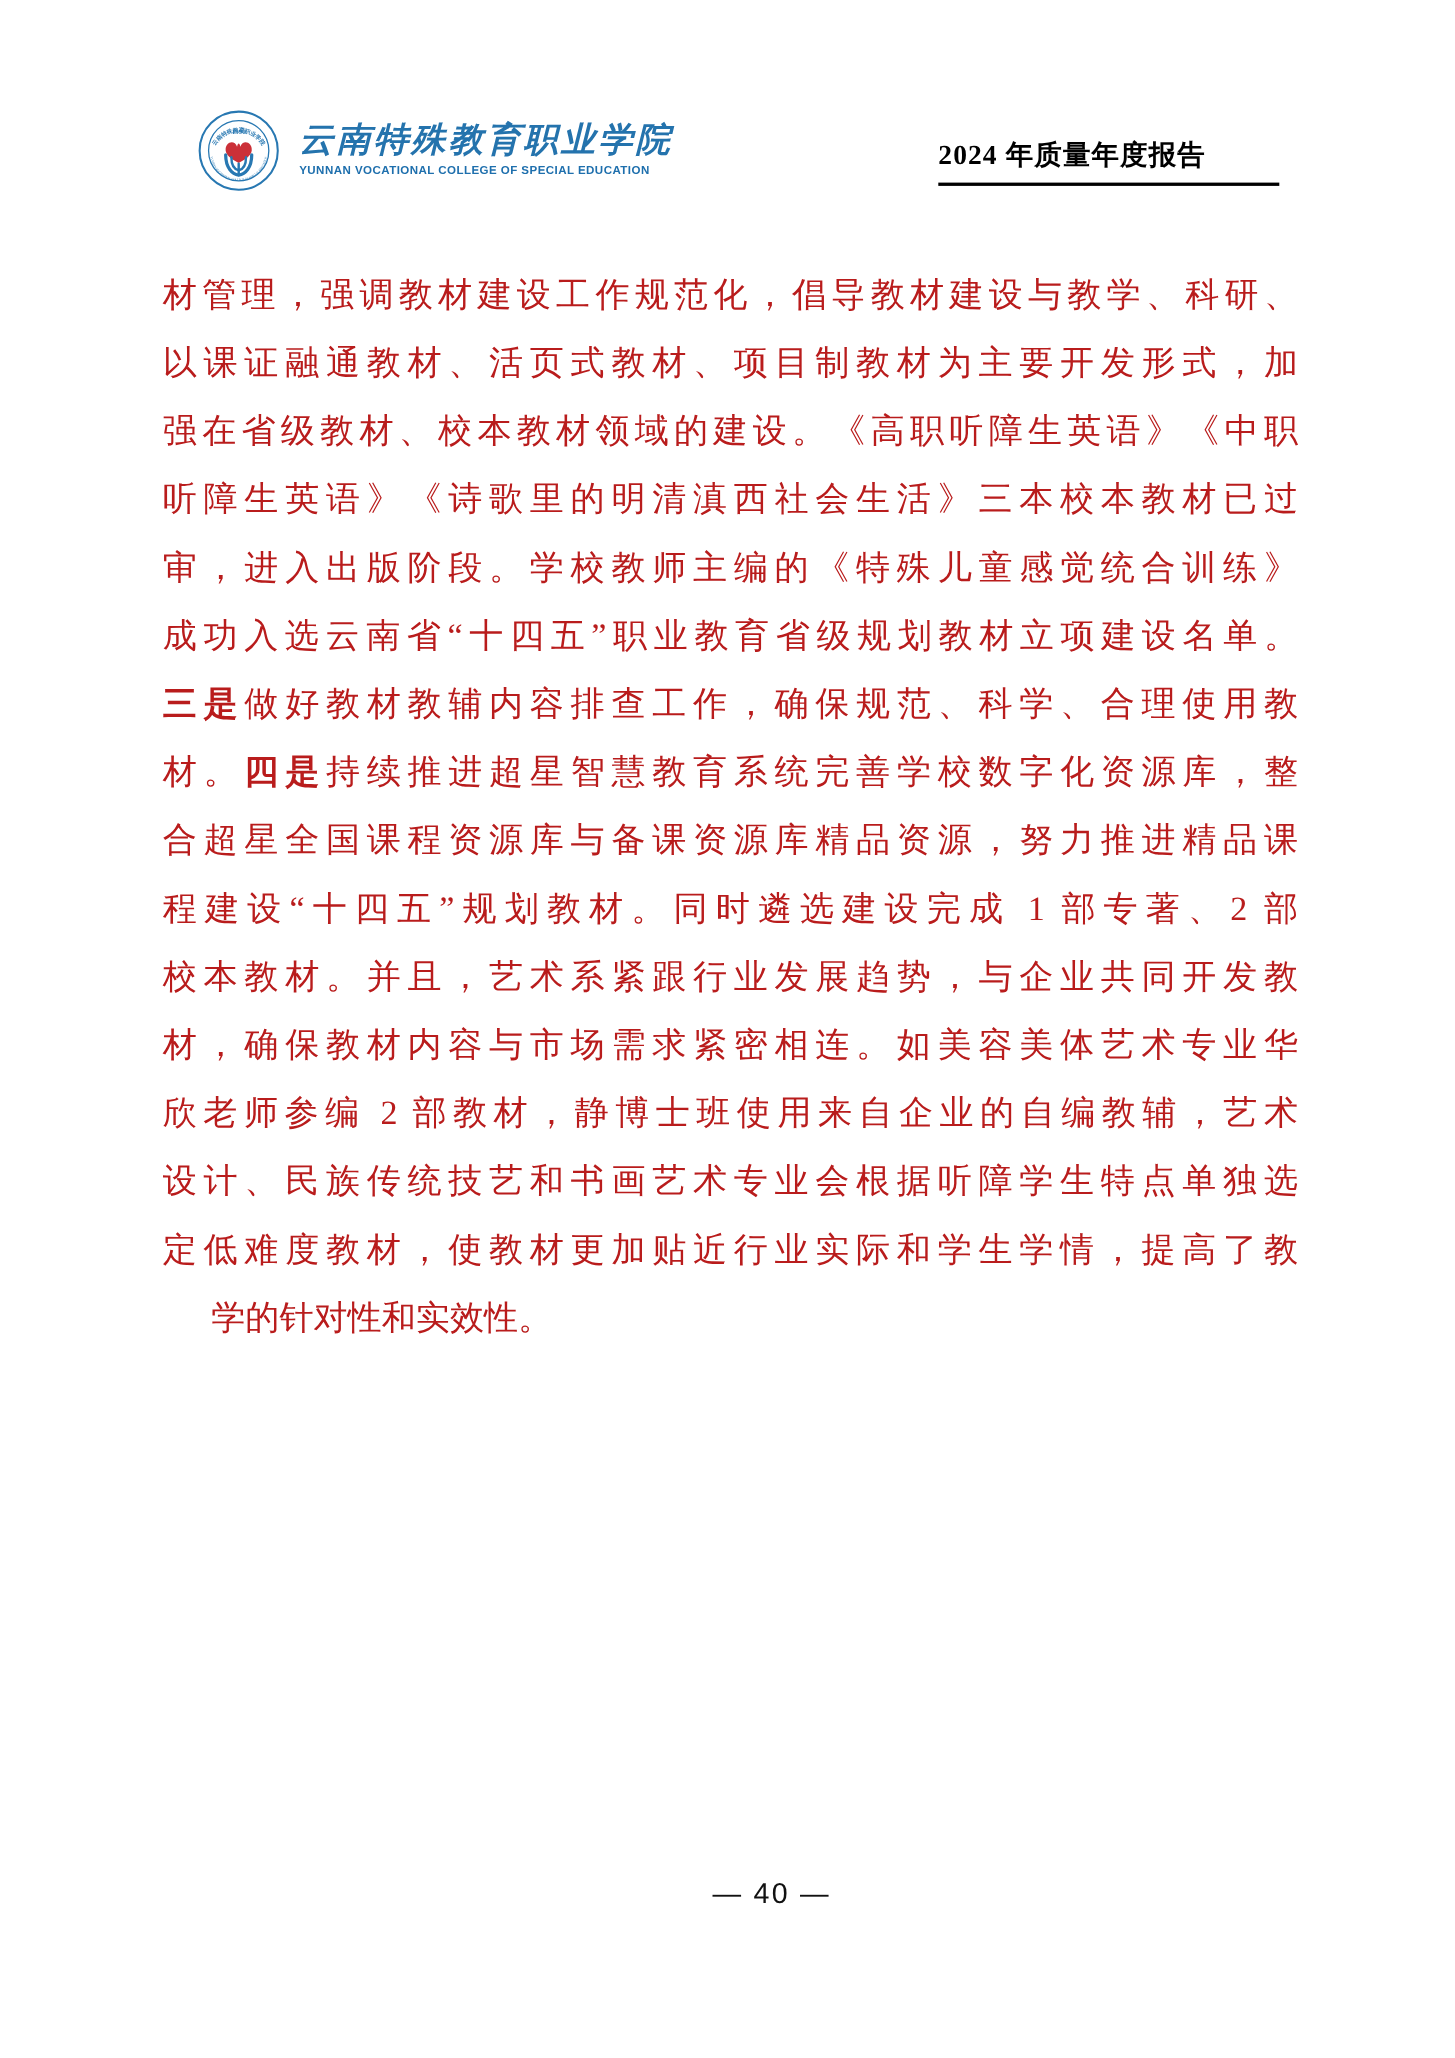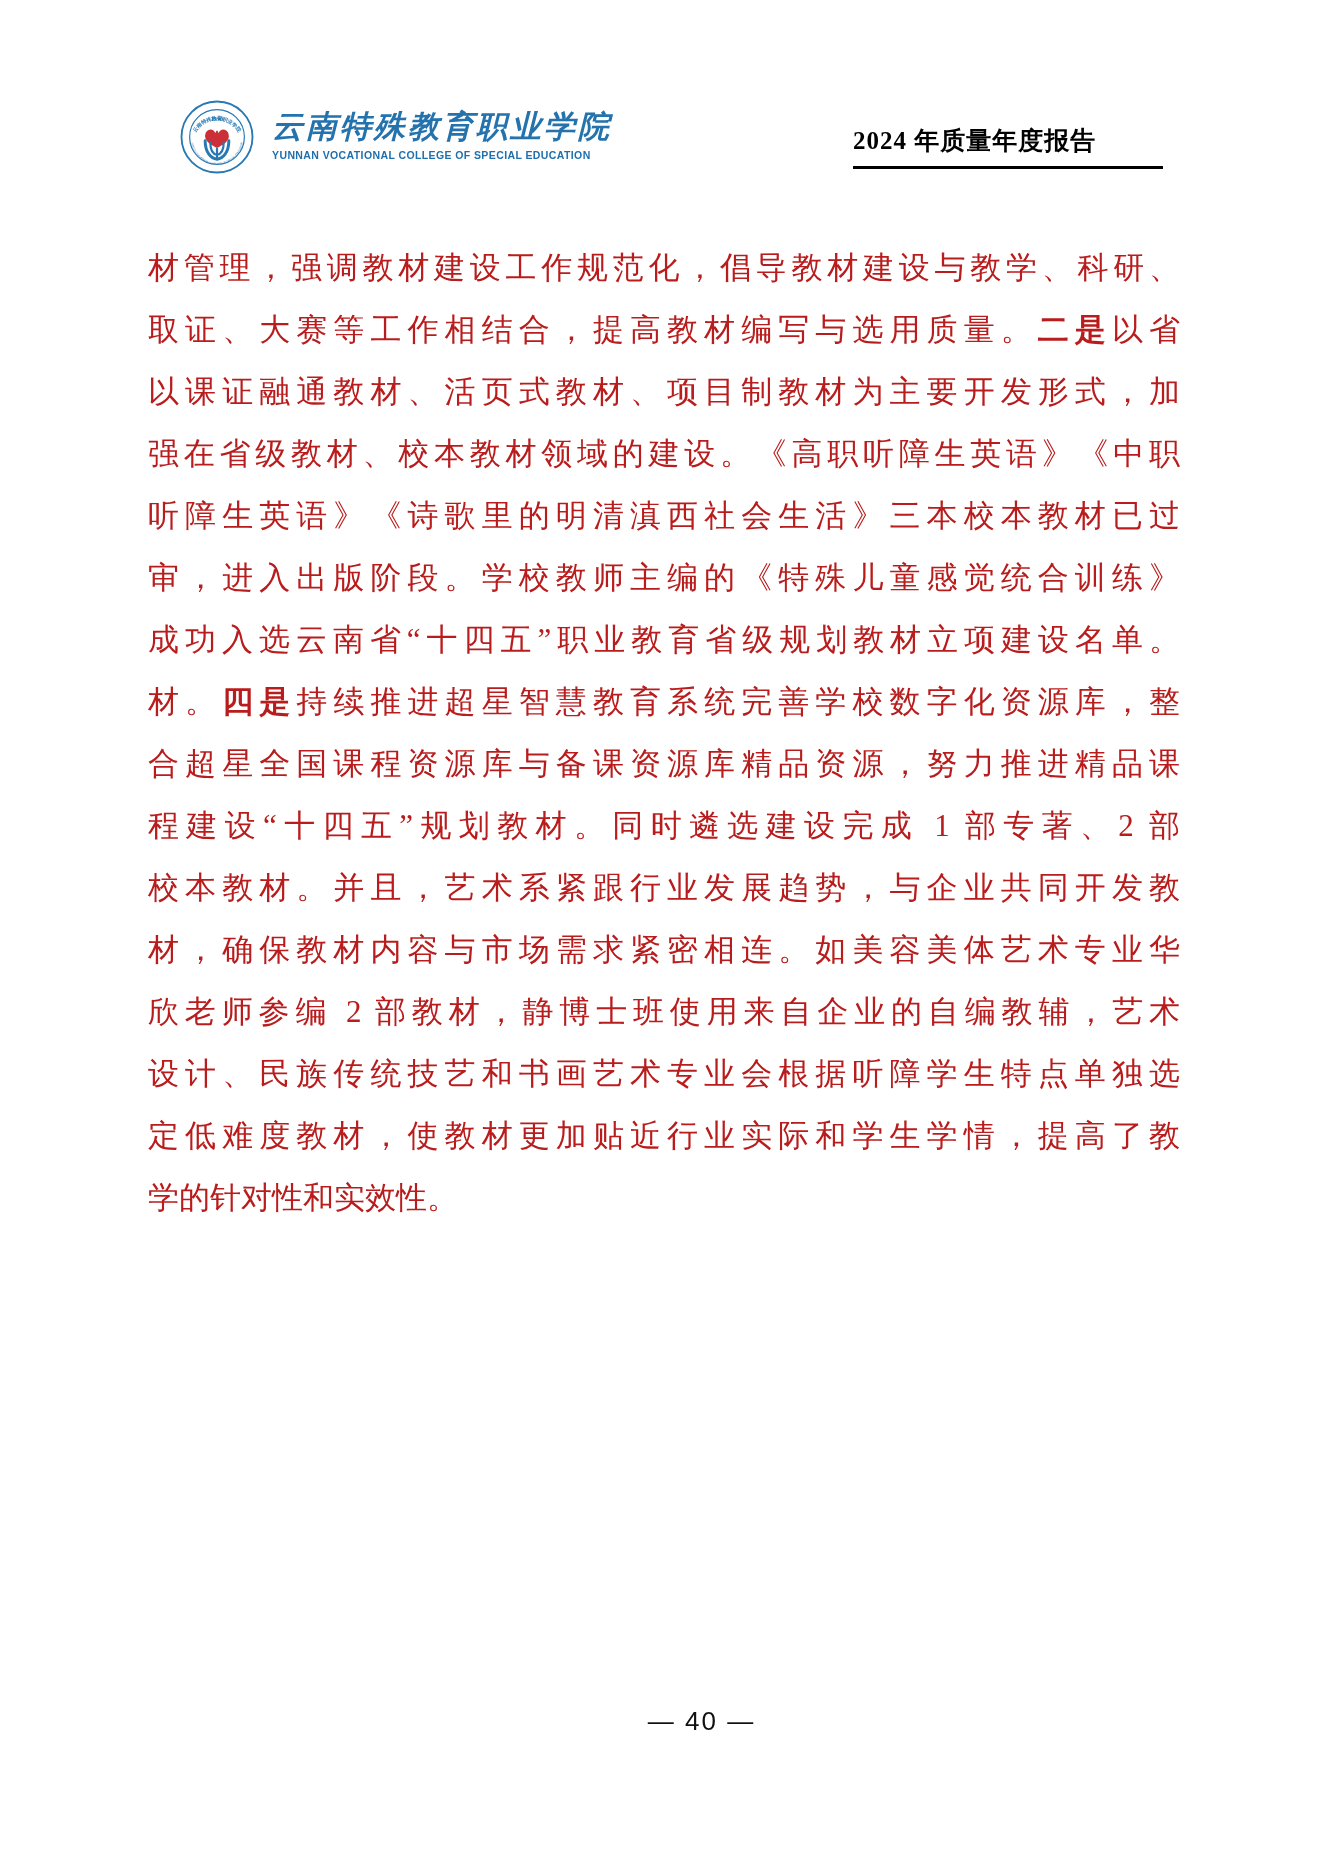--- a/index.html
+++ b/index.html
@@ -44,20 +44,21 @@
     font-size:31px;color:#b91c1c;line-height:62px;
   }
   .text-line{
     height:62px;
     text-align:justify;
     text-align-last:justify;
     white-space:normal;
   }
   .text-line.last{
     text-align-last:left;
+    margin-left:44px;
   }
   .text-line b{font-weight:bold;}
   
   .page-number{
     position:absolute;left:0;top:1706px;width:100%;
     text-align:center;
     font-size:26px;color:#111;
     font-family:"Liberation Sans","DejaVu Sans",sans-serif;
     letter-spacing:2px;
     margin-left:40px;
@@ -92,26 +93,26 @@
       <div class="logo-cn">云南特殊教育职业学院</div>
       <div class="logo-en">YUNNAN VOCATIONAL COLLEGE OF SPECIAL EDUCATION</div>
     </div>
   </div>
 
   <div class="header-title">2024 年质量年度报告</div>
   <div class="header-rule"></div>
 
   <main class="body-text" id="body-lines">
       <div class="text-line"><span>材管理，强调教材建设工作规范化，倡导教材建设与教学、科研、</span></div>
-      <div class="text-line"><span>取证、大赛等工作相结合，提高教材编写与选用质量。</span><b>二是</b><span>以省</span></div>
       <div class="text-line"><span>以课证融通教材、活页式教材、项目制教材为主要开发形式，加</span></div>
       <div class="text-line"><span>强在省级教材、校本教材领域的建设。《高职听障生英语》《中职</span></div>
       <div class="text-line"><span>听障生英语》《诗歌里的明清滇西社会生活》三本校本教材已过</span></div>
       <div class="text-line"><span>审，进入出版阶段。学校教师主编的《特殊儿童感觉统合训练》</span></div>
       <div class="text-line"><span>成功入选云南省“十四五”职业教育省级规划教材立项建设名单。</span></div>
+      <div class="text-line"><b>三是</b><span>做好教材教辅内容排查工作，确保规范、科学、合理使用教</span></div>
       <div class="text-line"><span>材。</span><b>四是</b><span>持续推进超星智慧教育系统完善学校数字化资源库，整</span></div>
       <div class="text-line"><span>合超星全国课程资源库与备课资源库精品资源，努力推进精品课</span></div>
       <div class="text-line"><span>程建设“十四五”规划教材。同时遴选建设完成 1 部专著、2 部</span></div>
       <div class="text-line"><span>校本教材。并且，艺术系紧跟行业发展趋势，与企业共同开发教</span></div>
       <div class="text-line"><span>材，确保教材内容与市场需求紧密相连。如美容美体艺术专业华</span></div>
       <div class="text-line"><span>欣老师参编 2 部教材，静博士班使用来自企业的自编教辅，艺术</span></div>
       <div class="text-line"><span>设计、民族传统技艺和书画艺术专业会根据听障学生特点单独选</span></div>
       <div class="text-line"><span>定低难度教材，使教材更加贴近行业实际和学生学情，提高了教</span></div>
       <div class="text-line last"><span>学的针对性和实效性。</span></div>
     </main>

